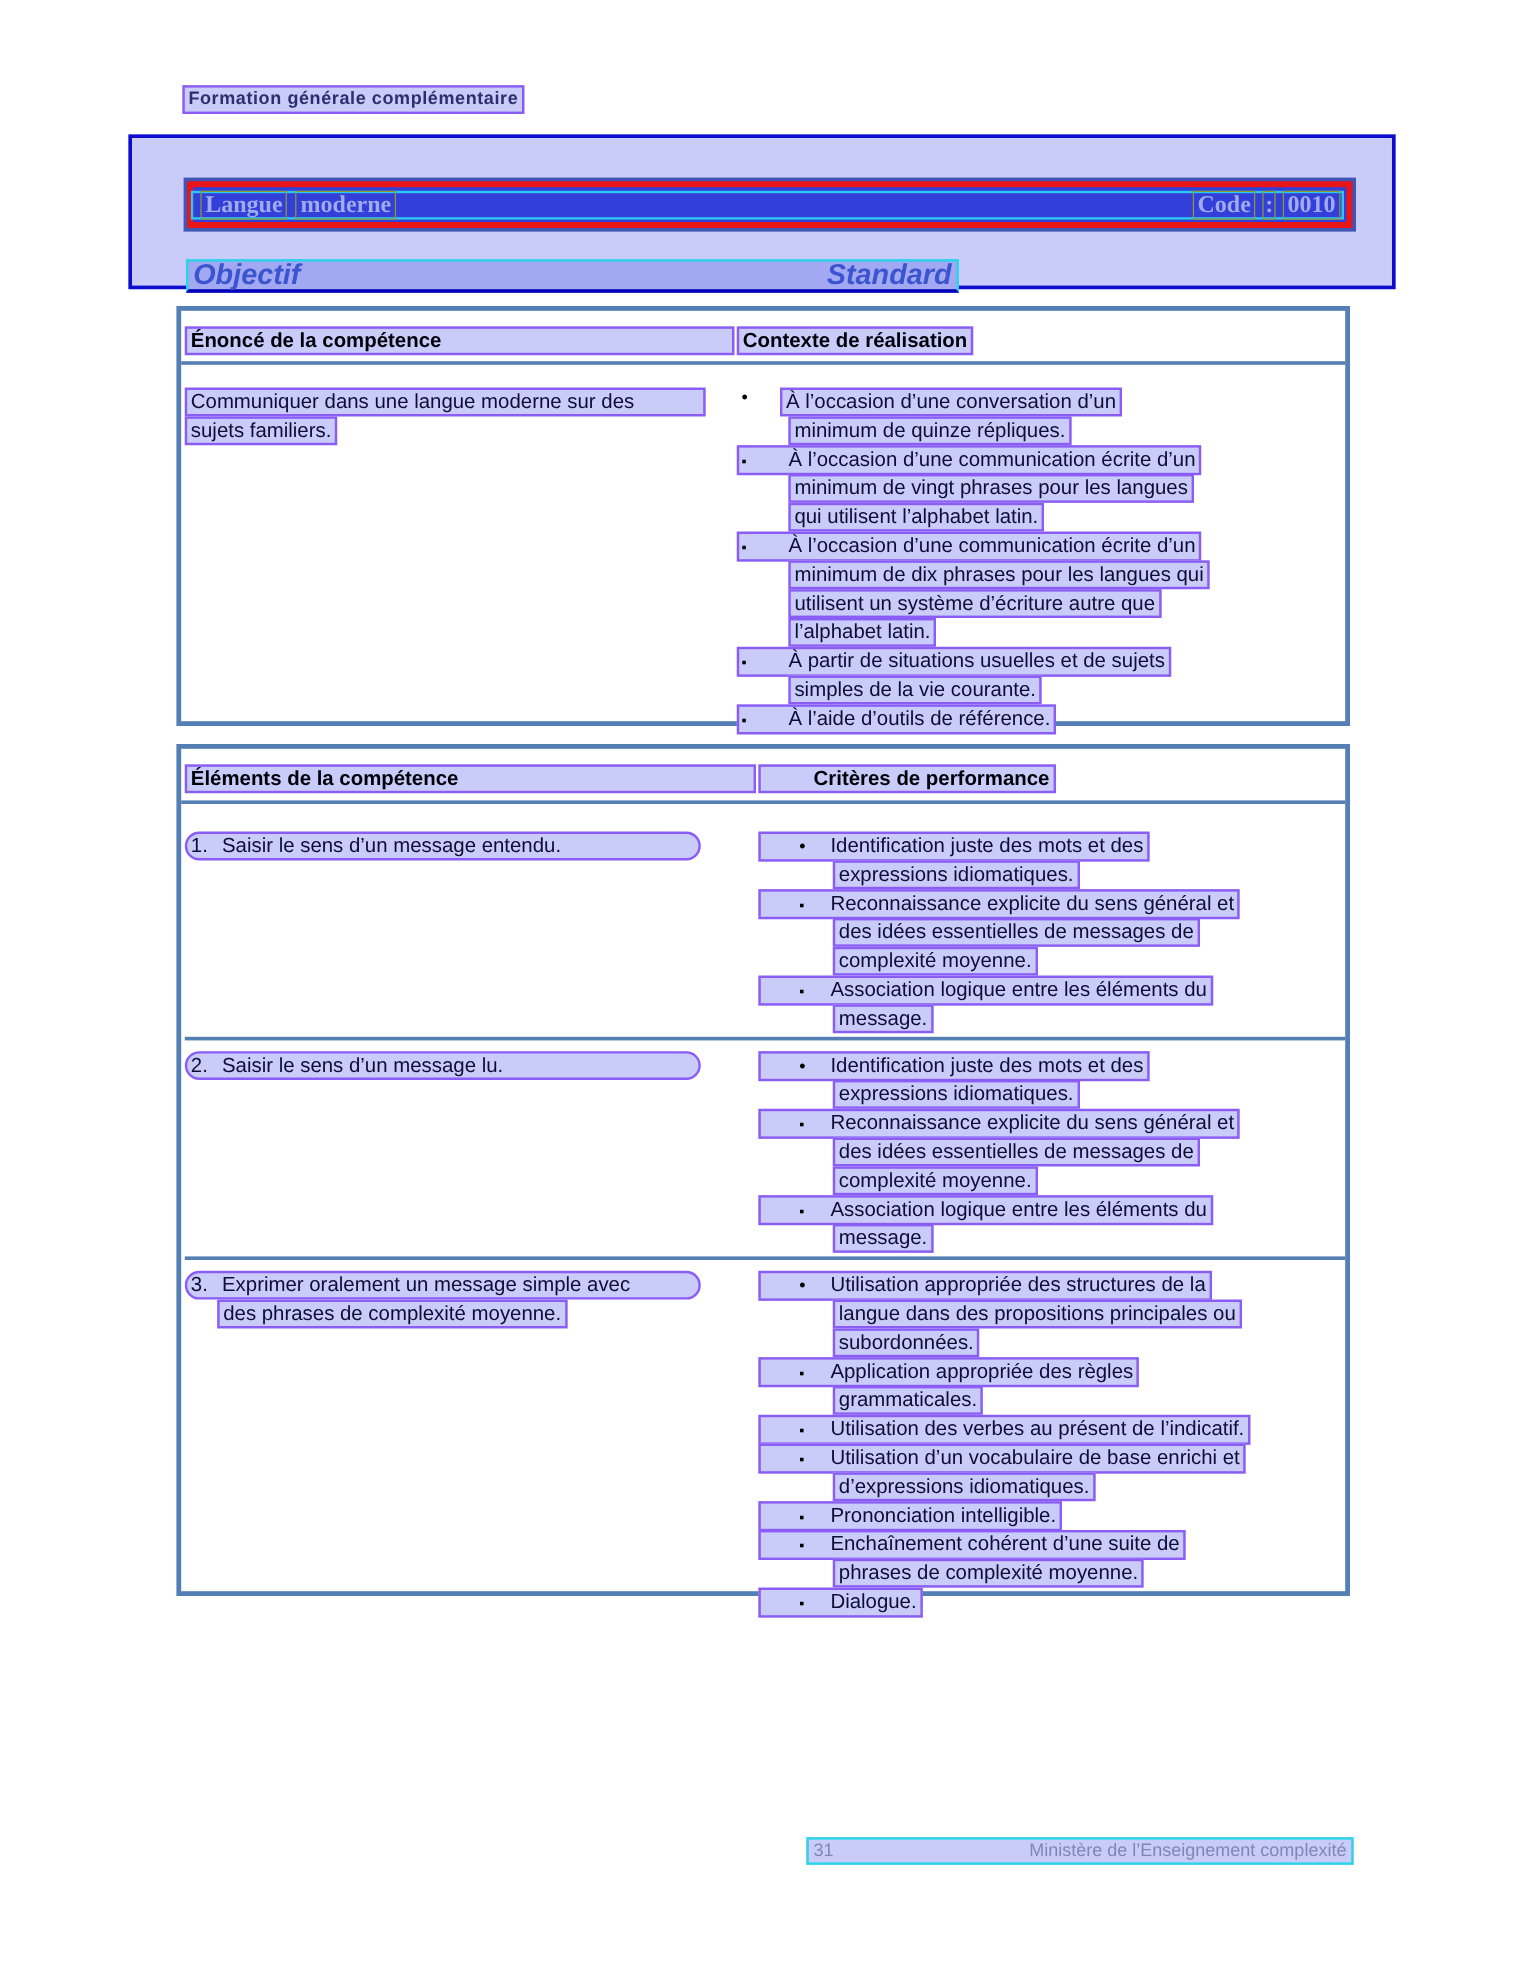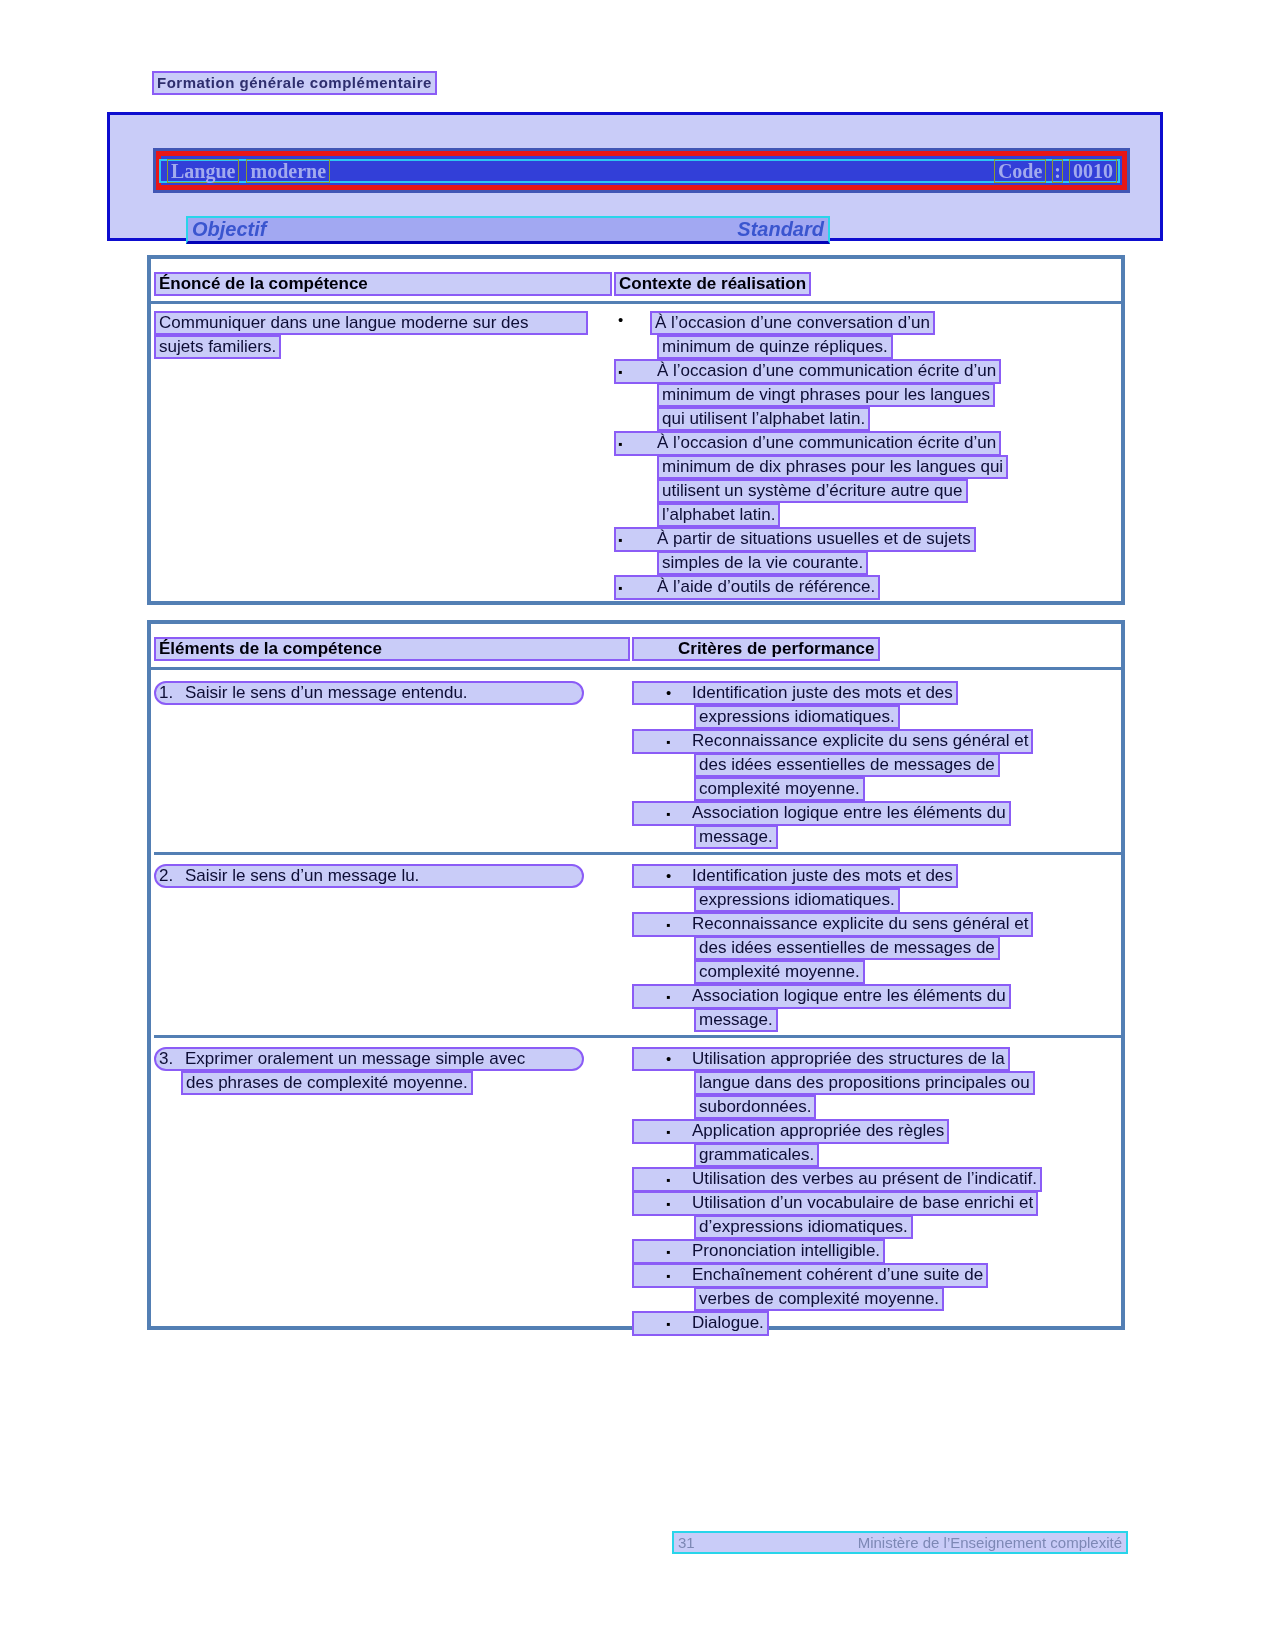--- a/index.html
+++ b/index.html
@@ -28,42 +28,42 @@
       align-items:center;gap:7px;}
   .code-group{position:absolute;right:5px;top:0;bottom:0;display:flex;
       align-items:center;gap:6px;}
   .bw{display:inline-block;border:1px solid #8f9b2e;color:#a2aaee;
       font-size:20px;font-weight:bold;line-height:22px;height:22px;padding:0 3px;}
   .bw.sep{padding:0 1px;}
 
   .obj-strip{position:absolute;left:45px;top:101px;width:632px;height:23px;
       background:#a2a8f2;border:2px solid #29d5ea;border-bottom:3px solid #0202b8;
       box-sizing:content-box;display:flex;justify-content:space-between;
-      align-items:center;padding:0 4px;font-size:20px;font-weight:bold;
-      font-style:italic;color:#3a55cf;margin-left:31px;}
+      align-items:center;padding:0 4px;font-size:24px;font-weight:bold;
+      font-style:italic;color:#3a55cf;}
 
   
   .tbl{position:absolute;left:147px;width:978px;background:#ffffff;
       border:4px solid #537fb4;box-sizing:border-box;}
   .t1{top:255px;height:350px;}
   .t2{top:620px;height:710px;}
   .thead{position:relative;border-bottom:3px solid #537fb4;padding:13px 0 0 3px;
       box-sizing:border-box;}
   .t1 .thead{height:45px;}
   .t2 .thead{height:46px;}
   .hstrip{font-weight:bold;color:#00000a;}
   .t1 .hfull{width:458px;}
   .t2 .hfull{width:476px;}
   .h2{position:absolute;top:13px;font-weight:bold;color:#00000a;}
   .t1 .h2{left:463px;}
   .t2 .h2{left:481px;padding-left:44px;}
 
   .tbody{padding:7px 0 0 3px;}
   .t2 .tbody{padding-top:11px;}
-  .trow{display:flex;align-items:flex-start;}
+  .trow{display:flex;align-items:flex-start;margin-top:12px;}
   .t2 .trow + .trow{border-top:3px solid #537fb4;padding-top:9px;margin-top:3px;}
   .cl{flex:none;}
   .t1 .cl{width:460px;}
   .t2 .cl{width:478px;}
   .cr{flex:none;}
   .full{width:434px;}
   .t2 .full{width:430px;border-radius:12px;}
   .num{display:inline-block;width:26px;}
   .contL .hl{margin-left:27px;}
   .t1 .contL .hl{margin-left:0;}
@@ -187,21 +187,21 @@
             <div class="ln"><span class="hl bstrip"><span class="blt b-round">•</span><span>Utilisation appropriée des structures de la</span></span></div>
             <div class="ln contB"><span class="hl">langue dans des propositions principales ou</span></div>
             <div class="ln contB"><span class="hl">subordonnées.</span></div>
             <div class="ln"><span class="hl bstrip"><span class="blt b-square">▪</span><span>Application appropriée des règles</span></span></div>
             <div class="ln contB"><span class="hl">grammaticales.</span></div>
             <div class="ln"><span class="hl bstrip"><span class="blt b-square">▪</span><span>Utilisation des verbes au présent de l’indicatif.</span></span></div>
             <div class="ln"><span class="hl bstrip"><span class="blt b-square">▪</span><span>Utilisation d’un vocabulaire de base enrichi et</span></span></div>
             <div class="ln contB"><span class="hl">d’expressions idiomatiques.</span></div>
             <div class="ln"><span class="hl bstrip"><span class="blt b-square">▪</span><span>Prononciation intelligible.</span></span></div>
             <div class="ln"><span class="hl bstrip"><span class="blt b-square">▪</span><span>Enchaînement cohérent d’une suite de</span></span></div>
-            <div class="ln contB"><span class="hl">verbes de complexité moyenne.</span></div>
+            <div class="ln contB"><span class="hl">phrases de complexité moyenne.</span></div>
             <div class="ln"><span class="hl bstrip"><span class="blt b-square">▪</span><span>Dialogue.</span></span></div>
           </div>
         </div>
       </div>
   </div>
 
   <div class="footer-strip">
     <span>31</span>
     <span>Ministère de l’Enseignement complexité</span>
   </div>

